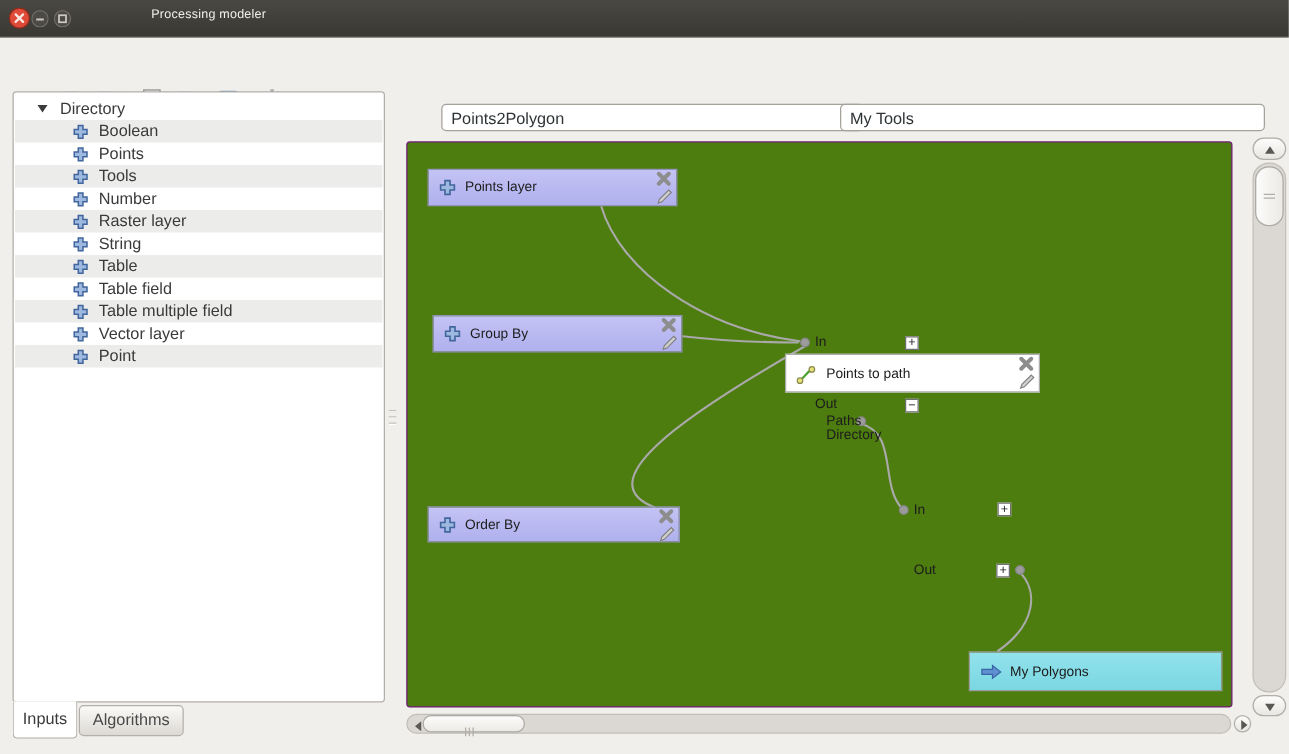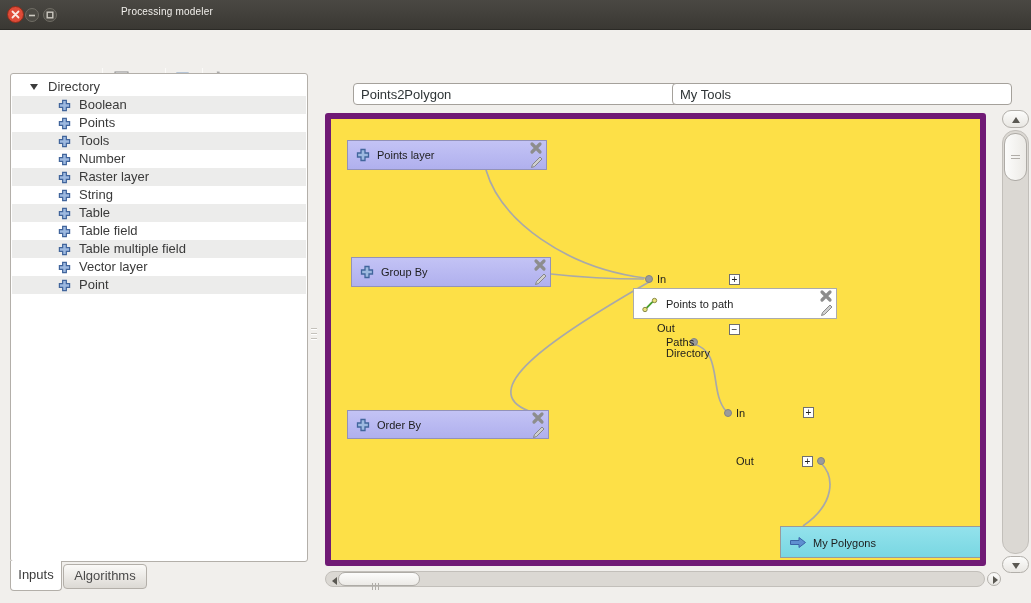--- a/index.html
+++ b/index.html
@@ -52,21 +52,21 @@
     border-bottom:1px solid #fff; margin-top:3px; }
   .splitter .grip { position:absolute; top:252px; left:0; }
 
   
   .field { position:absolute; top:83px; height:22px; background:#fff;
     border:1px solid #a5a19b; border-radius:4px; font-size:13px; color:#2e3436;
     padding:0 7px; font-family:"Liberation Sans","DejaVu Sans",sans-serif; }
 
   
   .canvas { position:absolute; left:325px; top:113px; width:661px; height:453px;
-    background:#fde047; border:6px solid #701a75; border-radius:3px; overflow:hidden; }
+    background:#4d7c0f; border:1px solid #701a75; border-radius:3px; overflow:hidden; }
   .wires { position:absolute; left:0; top:0; }
 
   .node { position:absolute; font-size:11px; color:#1c1c1c; }
   .node-input { background:linear-gradient(#c3c3f5,#b0b0ee);
     border:1px solid #9392b8; }
   .node-alg { background:#fff; border:1px solid #ababab; }
   .node-output { background:linear-gradient(#93e2ec,#79d7e2); border:1px solid #9a9a9a; }
   .node .nlabel { position:absolute; top:8px; }
   .node .nicon { position:absolute; left:8px; top:7px; }
   .node .xicon { position:absolute; right:3px; top:0px; cursor:pointer; }

